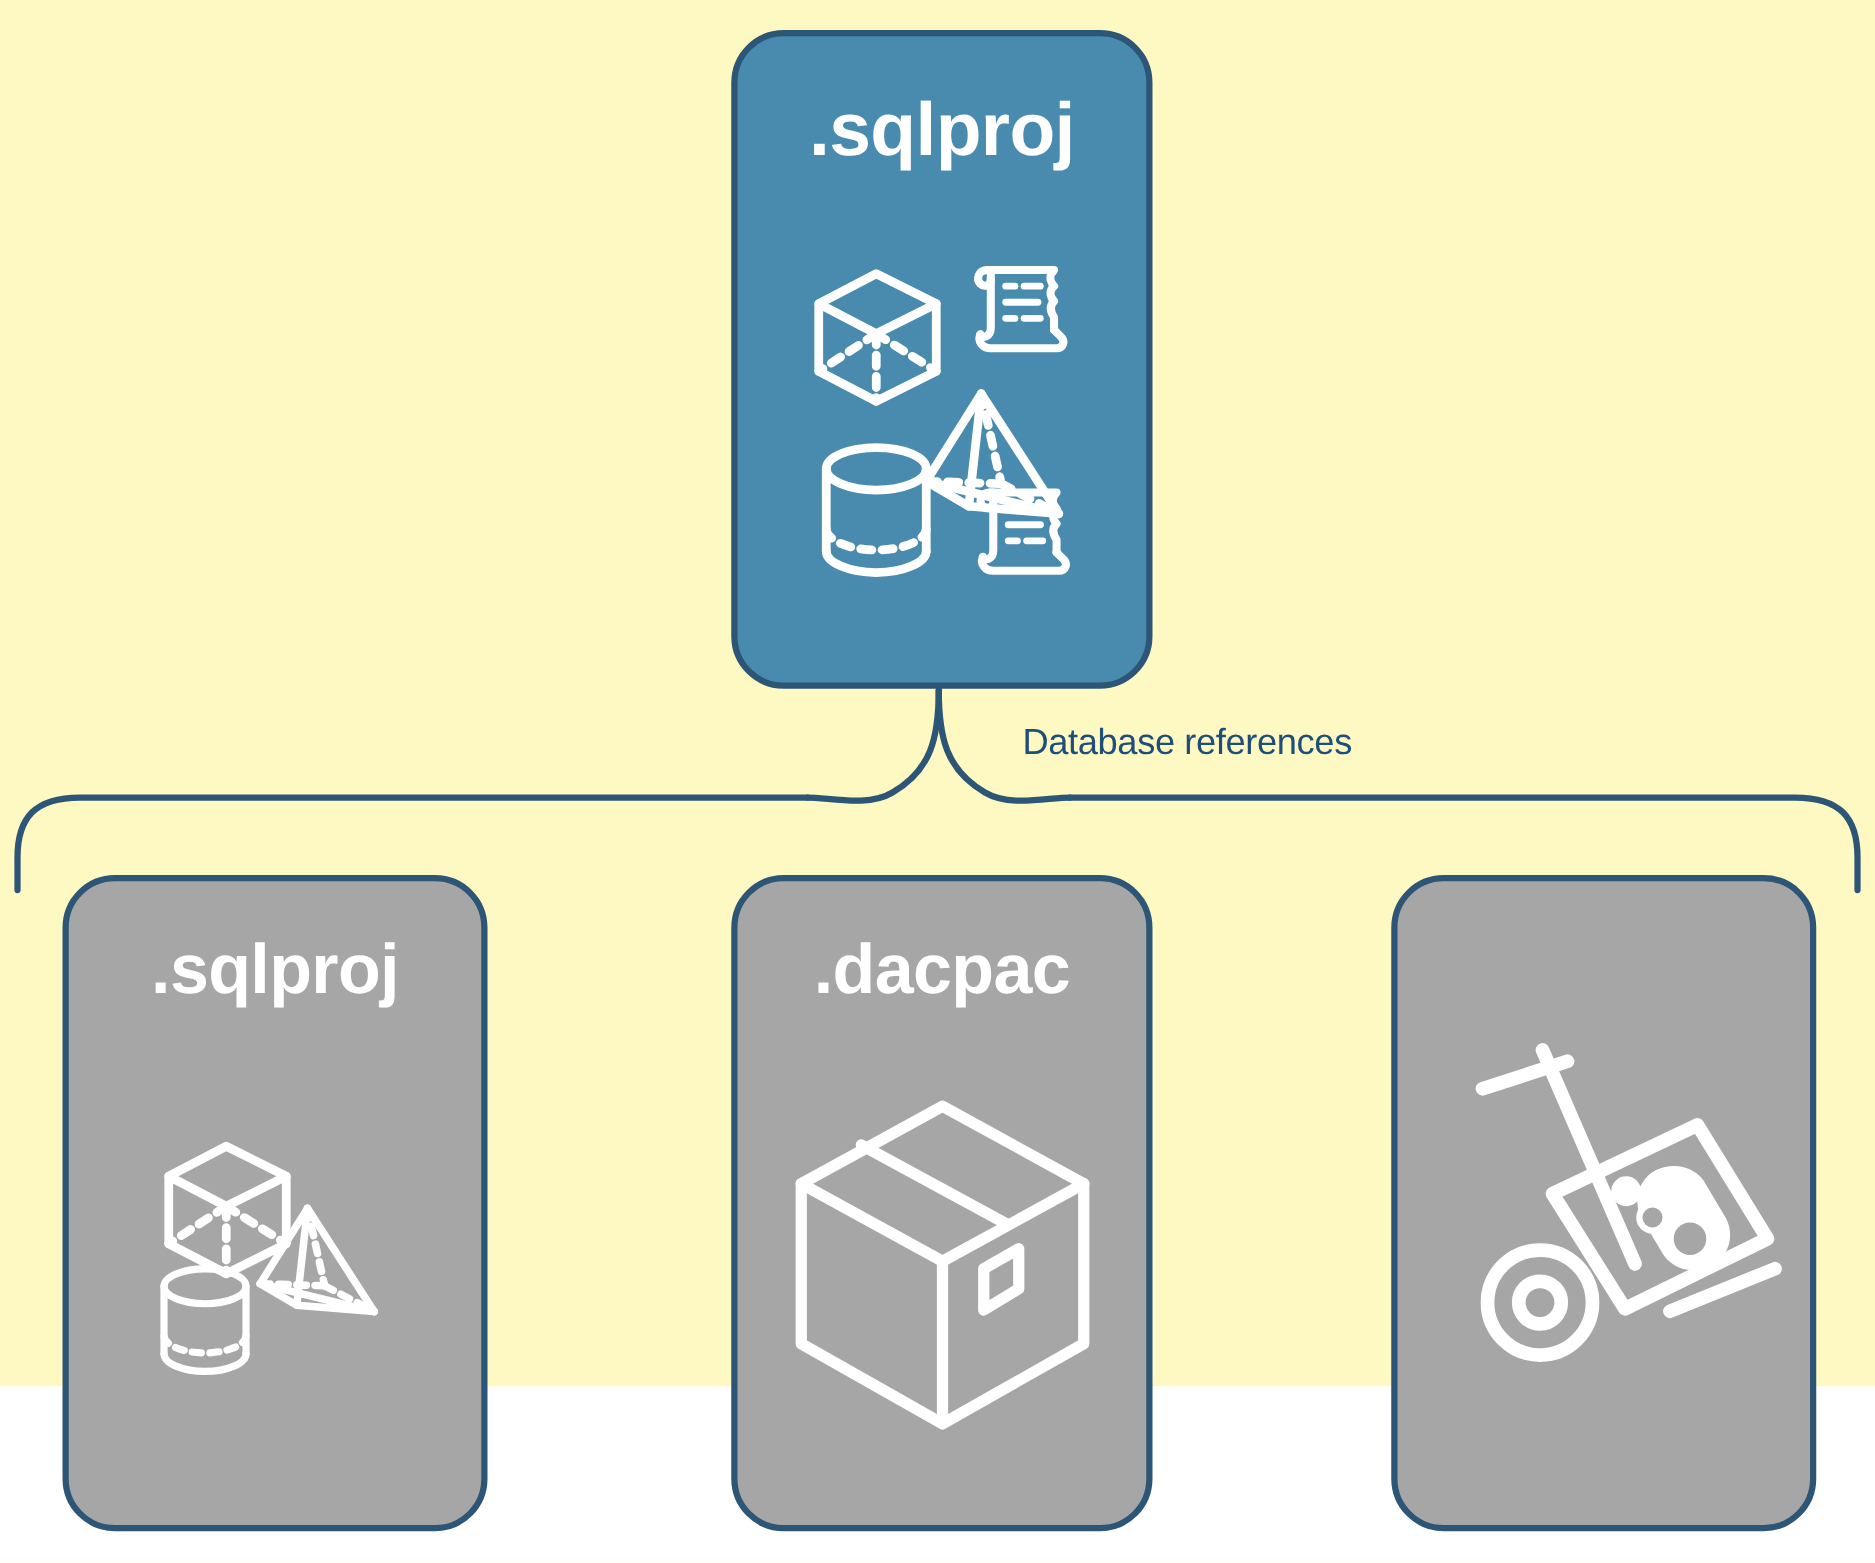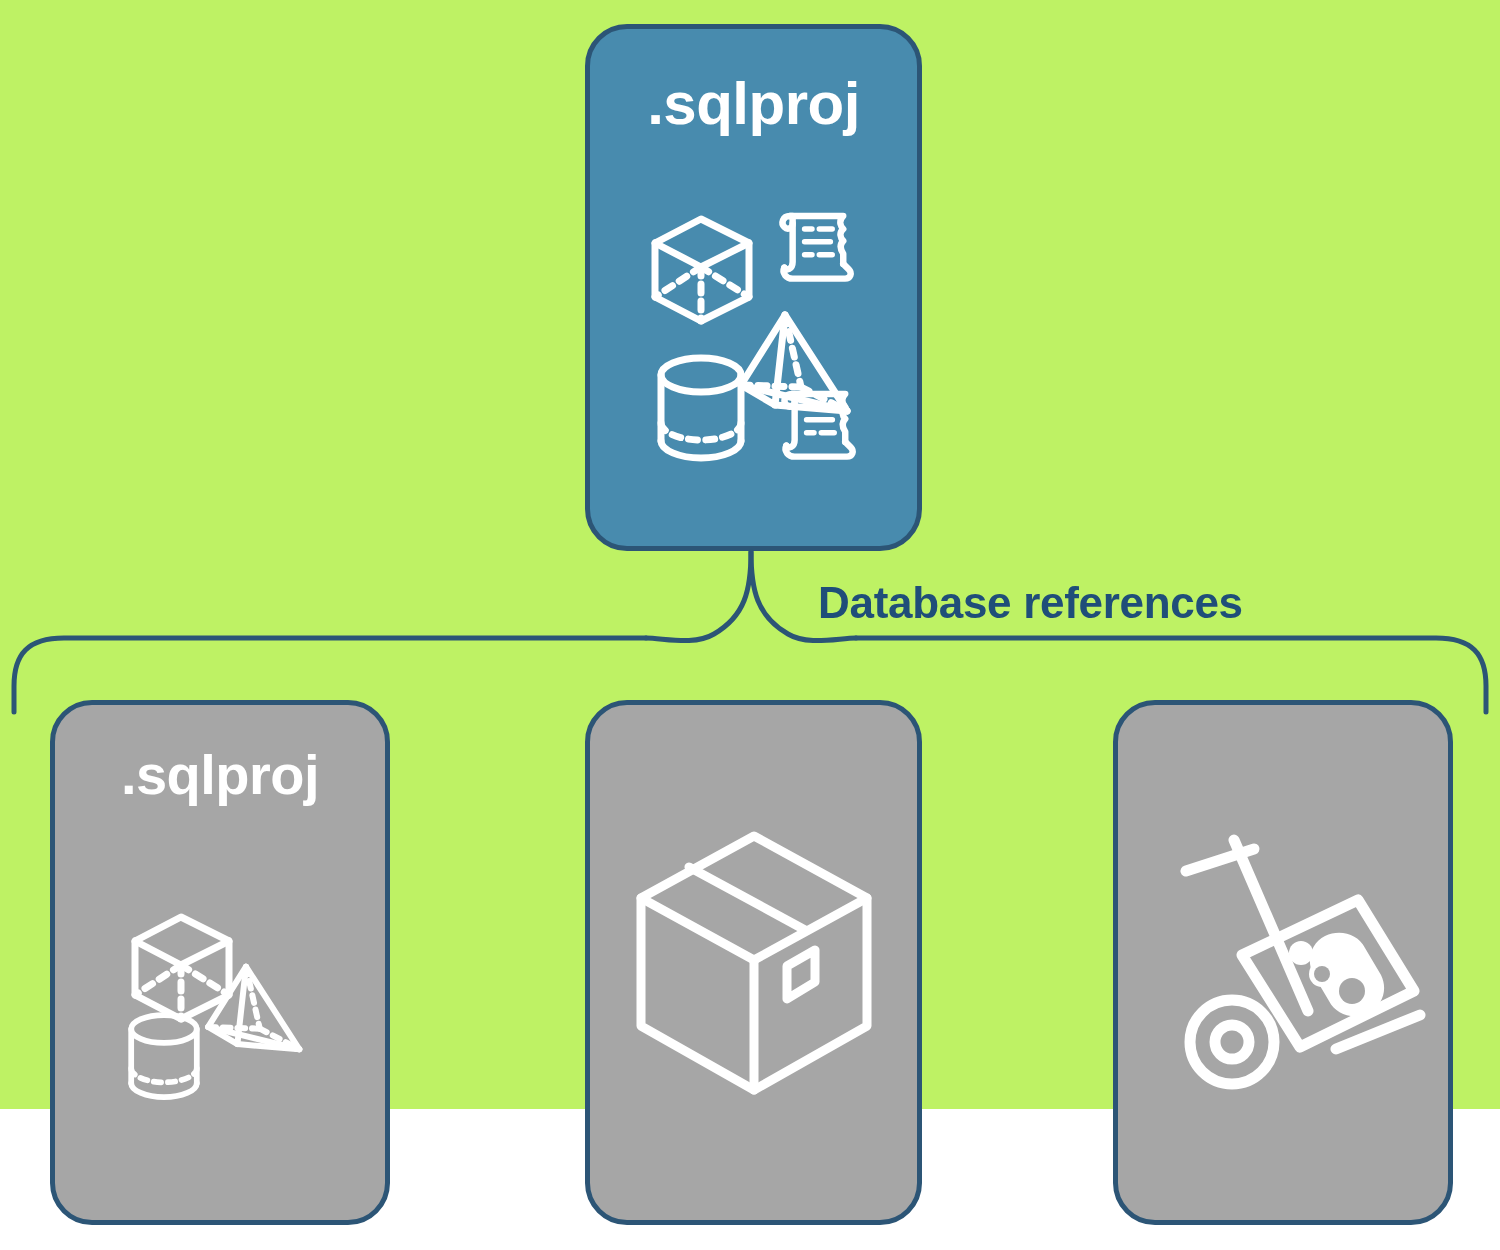--- a/index.html
+++ b/index.html
@@ -7,21 +7,21 @@
     width: 1500px;
     height: 1250px;
     background: #ffffff;
     font-family: "Liberation Sans", sans-serif;
     overflow: hidden;
   }
   #stage {
     position: relative;
     width: 1500px;
     height: 1109px;
-    background: #bef264;
+    background: #fef9c3;
   }
 
   
   .card {
     position: absolute;
     border-radius: 42px;
     border: 5px solid #2c5576;
     display: flex;
     flex-direction: column;
     align-items: center;
@@ -75,22 +75,22 @@
     left: 0; top: 520px;
     width: 1500px; height: 200px;
     pointer-events: none;
   }
 
   
   #brace-label {
     position: absolute;
     left: 818px;
     top: 578px;
-    font-size: 44px;
-    font-weight: bold;
+    font-size: 29px;
+    font-weight: normal;
     color: #1f4e79;
     letter-spacing: -0.3px;
     white-space: nowrap;
   }
 </style>
 </head>
 <body>
 
 <div id="stage">
 
@@ -193,20 +193,21 @@
           <path d="M10 22 L10 88"></path>
           <path d="M90 22 L90 88"></path>
           <path d="M10 88 C10 97 28 105 50 105 C72 105 90 97 90 88"></path>
           <path d="M10 70 C10 79 28 87 50 87 C72 87 90 79 90 70" stroke-dasharray="9 8"></path>
         </g>
       </svg>
     </div>
   </div>
 
   <div class="card secondary" id="card-dacpac">
+    <div class="card-title">.dacpac</div>
 
     <div class="icon-wrap">
       <svg width="250" height="270" viewBox="0 0 250 270" fill="none" stroke="#ffffff" stroke-width="9" stroke-linecap="round" stroke-linejoin="round">
 
         <path d="M125 8 L238 70 L238 198 L125 262 L12 198 L12 70 Z"></path>
 
         <path d="M12 70 L125 132 L238 70"></path>
 
         <path d="M125 132 L125 262"></path>
 

